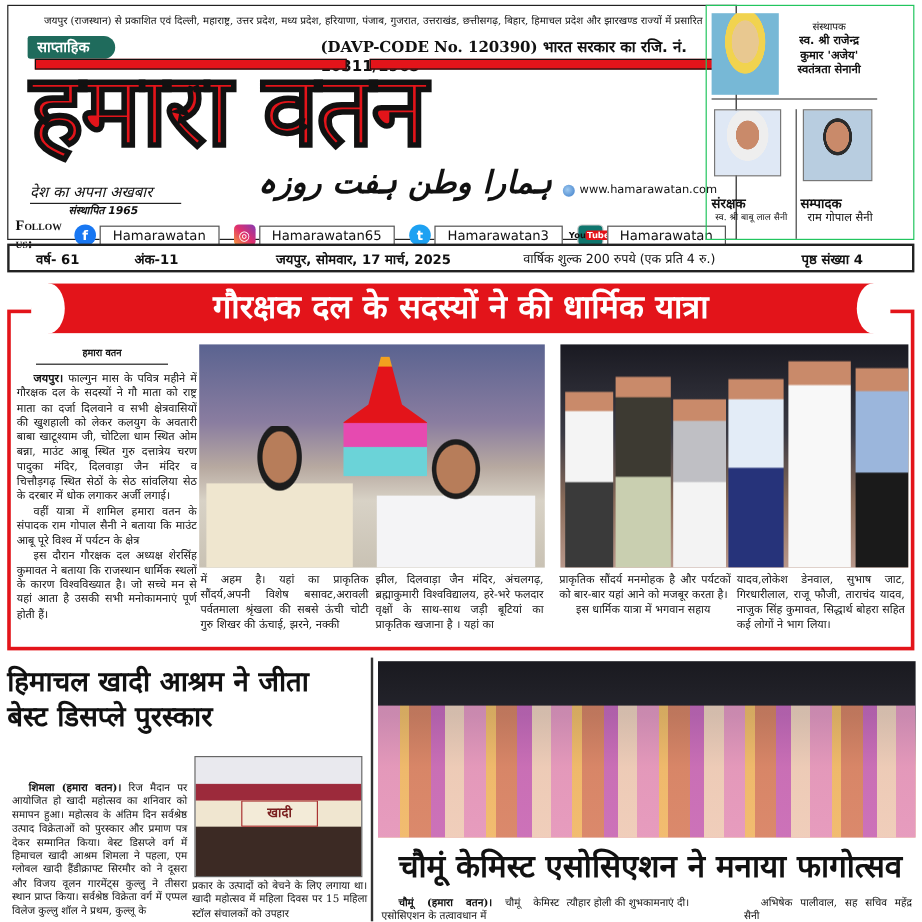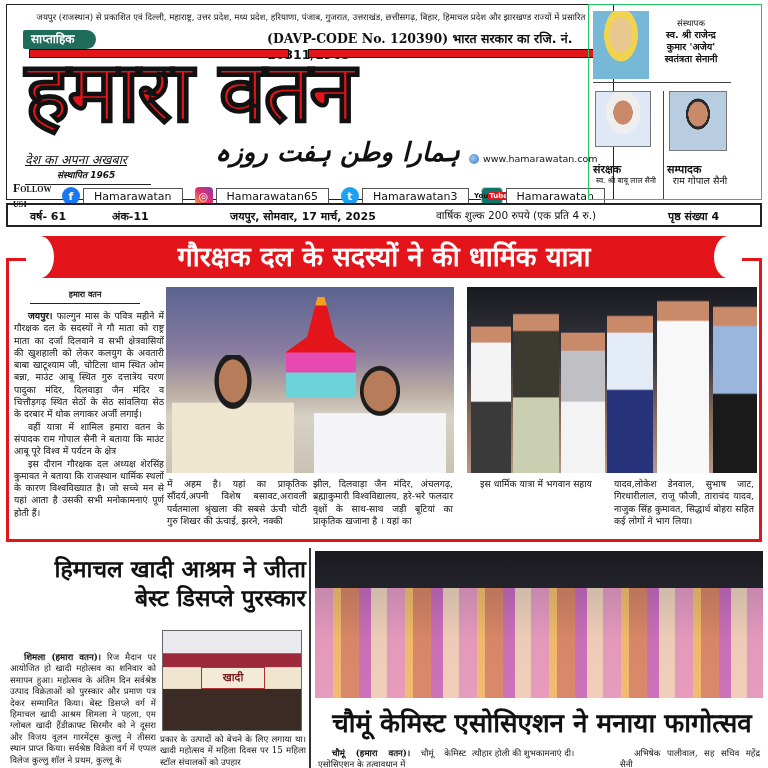--- a/index.html
+++ b/index.html
@@ -8,21 +8,21 @@
 
   .masthead { position: absolute; left: 6px; top: 4px; width: 608px; height: 196px; border: 1px solid #222; }
   .tagline { position: absolute; left: 0; top: 6px; width: 608px; text-align: center; font-size: 8.5px; font-family: "DejaVu Serif", serif; }
   .weekly-badge { position: absolute; left: 16px; top: 25px; width: 73px; height: 19px; background: #1f6b5c; color: #fff; border-radius: 3px 14px 14px 3px; font-size: 12px; font-weight: bold; padding-left: 8px; line-height: 19px; }
   .davp { position: absolute; left: 260px; top: 25px; font-family: "DejaVu Serif", serif; font-size: 12.5px; font-weight: bold; }
   .davp .reg { font-family: "DejaVu Sans", sans-serif; }
   .title { position: absolute; left: 18px; top: 38px; width: 590px; height: 100px; }
   .title-text { position: absolute; left: 0; top: -6px; font-size: 84px; font-weight: bold; color: #e3141a; letter-spacing: -2px; line-height: 110px; -webkit-text-stroke: 2px #111; white-space: nowrap; }
   .bar-a { position: absolute; left: 4px; top: 6px; width: 260px; height: 9px; background: #e3141a; border: 1px solid #111; }
   .bar-b { position: absolute; left: 283px; top: 6px; width: 300px; height: 9px; background: #e3141a; border: 1px solid #111; }
-  .motto { position: absolute; left: 18px; top: 146px; font-size: 12.5px; font-style: italic; border-bottom: 1px solid #222; padding-bottom: 16px; width: 126px; text-decoration: underline; }
+  .motto { position: absolute; left: 18px; top: 146px; font-size: 12.5px; font-style: italic; border-bottom: 1px solid #222; padding-bottom: 1px; width: 126px; }
   .est { position: absolute; left: 50px; top: 163px; font-size: 9px; font-style: italic; font-weight: bold; }
   .urdu { position: absolute; left: 208px; top: 132px; font-size: 26px; font-weight: bold; font-style: italic; direction: rtl; }
   .web { position: absolute; left: 462px; top: 148px; font-size: 9.5px; display: flex; align-items: center; gap: 4px; }
   .globe { width: 10px; height: 10px; border-radius: 50%; background: radial-gradient(circle at 40% 40%, #9ec9f0, #3a7bc8); display: inline-block; }
   .follow { position: absolute; left: 6px; top: 176px; display: flex; align-items: center; gap: 4px; font-size: 11px; }
   .follow-label { font-weight: bold; font-variant: small-caps; margin-right: 4px; font-size: 12px; font-family: Liberation Serif, serif; }
   .social { display: flex; align-items: center; gap: 3px; margin-right: 8px; }
   .s-icon { width: 18px; height: 18px; border-radius: 4px; display: inline-flex; align-items: center; justify-content: center; color: #fff; font-weight: bold; font-size: 11px; }
   .fb { background: #1877f2; border-radius: 50%; }
   .ig { background: linear-gradient(45deg, #f9a13a, #e1306c, #833ab4); }
@@ -66,21 +66,21 @@
   .c2 { left: 167px; top: 478px; width: 140px; }
   .c3 { left: 313px; top: 478px; width: 140px; }
   .c4 { left: 466px; top: 478px; width: 143px; }
   .c5 { left: 614px; top: 478px; width: 140px; }
   .img1 { left: 166px; top: 287px; width: 288px; height: 186px; background: linear-gradient(180deg, #5a6390 0%, #8a7da0 35%, #b7a9a0 55%, #d8d2c6 70%, #c9c2b4 100%); }
   .temple { position: absolute; left: 120px; top: 10px; width: 70px; height: 100px; background: linear-gradient(180deg, #f2a11f 0 8%, #e3141a 9% 55%, #e64ab0 56% 75%, #6bd3d8 76%); clip-path: polygon(45% 0, 55% 0, 70% 40%, 100% 55%, 100% 100%, 0 100%, 0 55%, 30% 40%); }
   .man1 { position: absolute; left: 6px; top: 68px; width: 122px; height: 118px; background: radial-gradient(ellipse at 50% 22%, #b77d5a 0 16%, #1d1d1d 17% 21%, transparent 22%), linear-gradient(180deg, transparent 40%, #efe6cf 41%); }
   .man2 { position: absolute; left: 148px; top: 78px; width: 132px; height: 108px; background: radial-gradient(ellipse at 50% 24%, #b77d5a 0 17%, #1d1d1d 18% 21%, transparent 22%), linear-gradient(180deg, transparent 44%, #f4f4f6 45%); }
   .img2 { left: 467px; top: 287px; width: 290px; height: 186px; background: linear-gradient(180deg, #1a1a22 0%, #3a3a44 40%, #8a6c5a 70%, #b8978a 100%); }
   .fig { position: absolute; bottom: 0; }
-  .h2 { position: absolute; left: 6px; top: 555px; width: 300px; text-align: right; font-size: 23px; font-weight: bold; line-height: 29px; }
+  .h2 { position: absolute; left: 6px; top: 555px; width: 300px; text-align: left; font-size: 23px; font-weight: bold; line-height: 29px; }
   .byline2p { font-weight: bold; }
   .c6 { left: 10px; top: 652px; width: 146px; font-size: 8.6px; line-height: 11.4px; }
   .img3 { left: 162px; top: 630px; width: 140px; height: 101px; background: linear-gradient(180deg, #e9e9ee 0 22%, #9c2a3b 23% 36%, #f0e6d0 37% 58%, #3c2a24 59%); border: 1px solid #666; }
   .khadi-sign { position: absolute; left: 38px; top: 36px; width: 64px; height: 22px; background: #f3ebd8; border: 1px solid #a33; color: #7a1f1f; font-size: 11px; font-weight: bold; text-align: center; line-height: 20px; }
   .c7 { left: 160px; top: 734px; width: 146px; font-size: 8.6px; line-height: 11.4px; }
   .vdiv { position: absolute; left: 309px; top: 548px; width: 2px; height: 220px; background: #333; }
   .img4 { left: 315px; top: 551px; width: 448px; height: 147px; background: linear-gradient(180deg, #1a1a20 0%, #24242c 30%, #d08a74 60%, #e5a091 100%); }
   .crowd { position: absolute; left: 0; bottom: 0; width: 100%; height: 110px; background: repeating-linear-gradient(90deg, #e79bc6 0 18px, #f4c16a 18px 26px, #d98565 26px 44px, #c86ac0 44px 56px, #f2d6c2 56px 72px); opacity: .85; }
   .h3 { position: absolute; left: 318px; top: 705px; width: 448px; text-align: center; font-size: 26px; font-weight: bold; line-height: 36px; }
   .c8 { left: 318px; top: 748px; width: 148px; font-size: 8.6px; line-height: 11.4px; }
@@ -178,20 +178,21 @@
   <div class="fig" style="left:46px;width:46px;height:170px;background:linear-gradient(180deg,transparent 6%,#c98a6a 7% 16%,#3d3a32 17% 55%,#c9cfb0 56%)"></div>
   <div class="fig" style="left:94px;width:44px;height:150px;background:linear-gradient(180deg,transparent 6%,#c98a6a 7% 18%,#bfbfc4 19% 52%,#f3f3f3 53%)"></div>
   <div class="fig" style="left:140px;width:46px;height:168px;background:linear-gradient(180deg,transparent 6%,#c98a6a 7% 16%,#e3ecf7 17% 50%,#26337a 51%)"></div>
   <div class="fig" style="left:190px;width:52px;height:180px;background:linear-gradient(180deg,transparent 4%,#c98a6a 5% 15%,#f8f8f8 16%)"></div>
   <div class="fig" style="left:246px;width:44px;height:174px;background:linear-gradient(180deg,transparent 4%,#c98a6a 5% 15%,#9bb6dc 16% 54%,#1a1a1a 55%)"></div>
 </div>
 
 <div class="col c2">में अहम है। यहां का प्राकृतिक सौंदर्य,अपनी विशेष बसावट,अरावली पर्वतमाला श्रृंखला की सबसे ऊंची चोटी गुरु शिखर की ऊंचाई, झरने, नक्की</div>
 <div class="col c3">झील, दिलवाड़ा जैन मंदिर, अंचलगढ़, ब्रह्माकुमारी विश्वविद्यालय, हरे-भरे फलदार वृक्षों के साथ-साथ जड़ी बूटियां का प्राकृतिक खजाना है । यहां का</div>
 <div class="col c4">
+  <div>प्राकृतिक सौंदर्य मनमोहक है और पर्यटकों को बार-बार यहां आने को मजबूर करता है।</div>
   <p>इस धार्मिक यात्रा में भगवान सहाय</p>
 </div>
 <div class="col c5">यादव,लोकेश डेनवाल, सुभाष जाट, गिरधारीलाल, राजू फौजी, ताराचंद यादव, नाजुक सिंह कुमावत, सिद्धार्थ बोहरा सहित कई लोगों ने भाग लिया।</div>
 
 <div class="h2">
   <div>हिमाचल खादी आश्रम ने जीता</div>
   <div>बेस्ट डिसप्ले पुरस्कार</div>
 </div>
 <div class="col c6">
   <p><span class="byline2p">शिमला (हमारा वतन)।</span> <span>रिज मैदान पर आयोजित हो खादी महोत्सव का शनिवार को समापन हुआ। महोत्सव के अंतिम दिन सर्वश्रेष्ठ उत्पाद विक्रेताओं को पुरस्कार और प्रमाण पत्र देकर सम्मानित किया। बेस्ट डिसप्ले वर्ग में हिमाचल खादी आश्रम शिमला ने पहला, एम ग्लोबल खादी हैंडीक्राफ्ट सिरमौर को ने दूसरा और विजय वूलन गारमेंट्स कुल्लु ने तीसरा स्थान प्राप्त किया। सर्वश्रेष्ठ विक्रेता वर्ग में एप्पल विलेज कुल्लु शॉल ने प्रथम, कुल्लू के</span></p>

